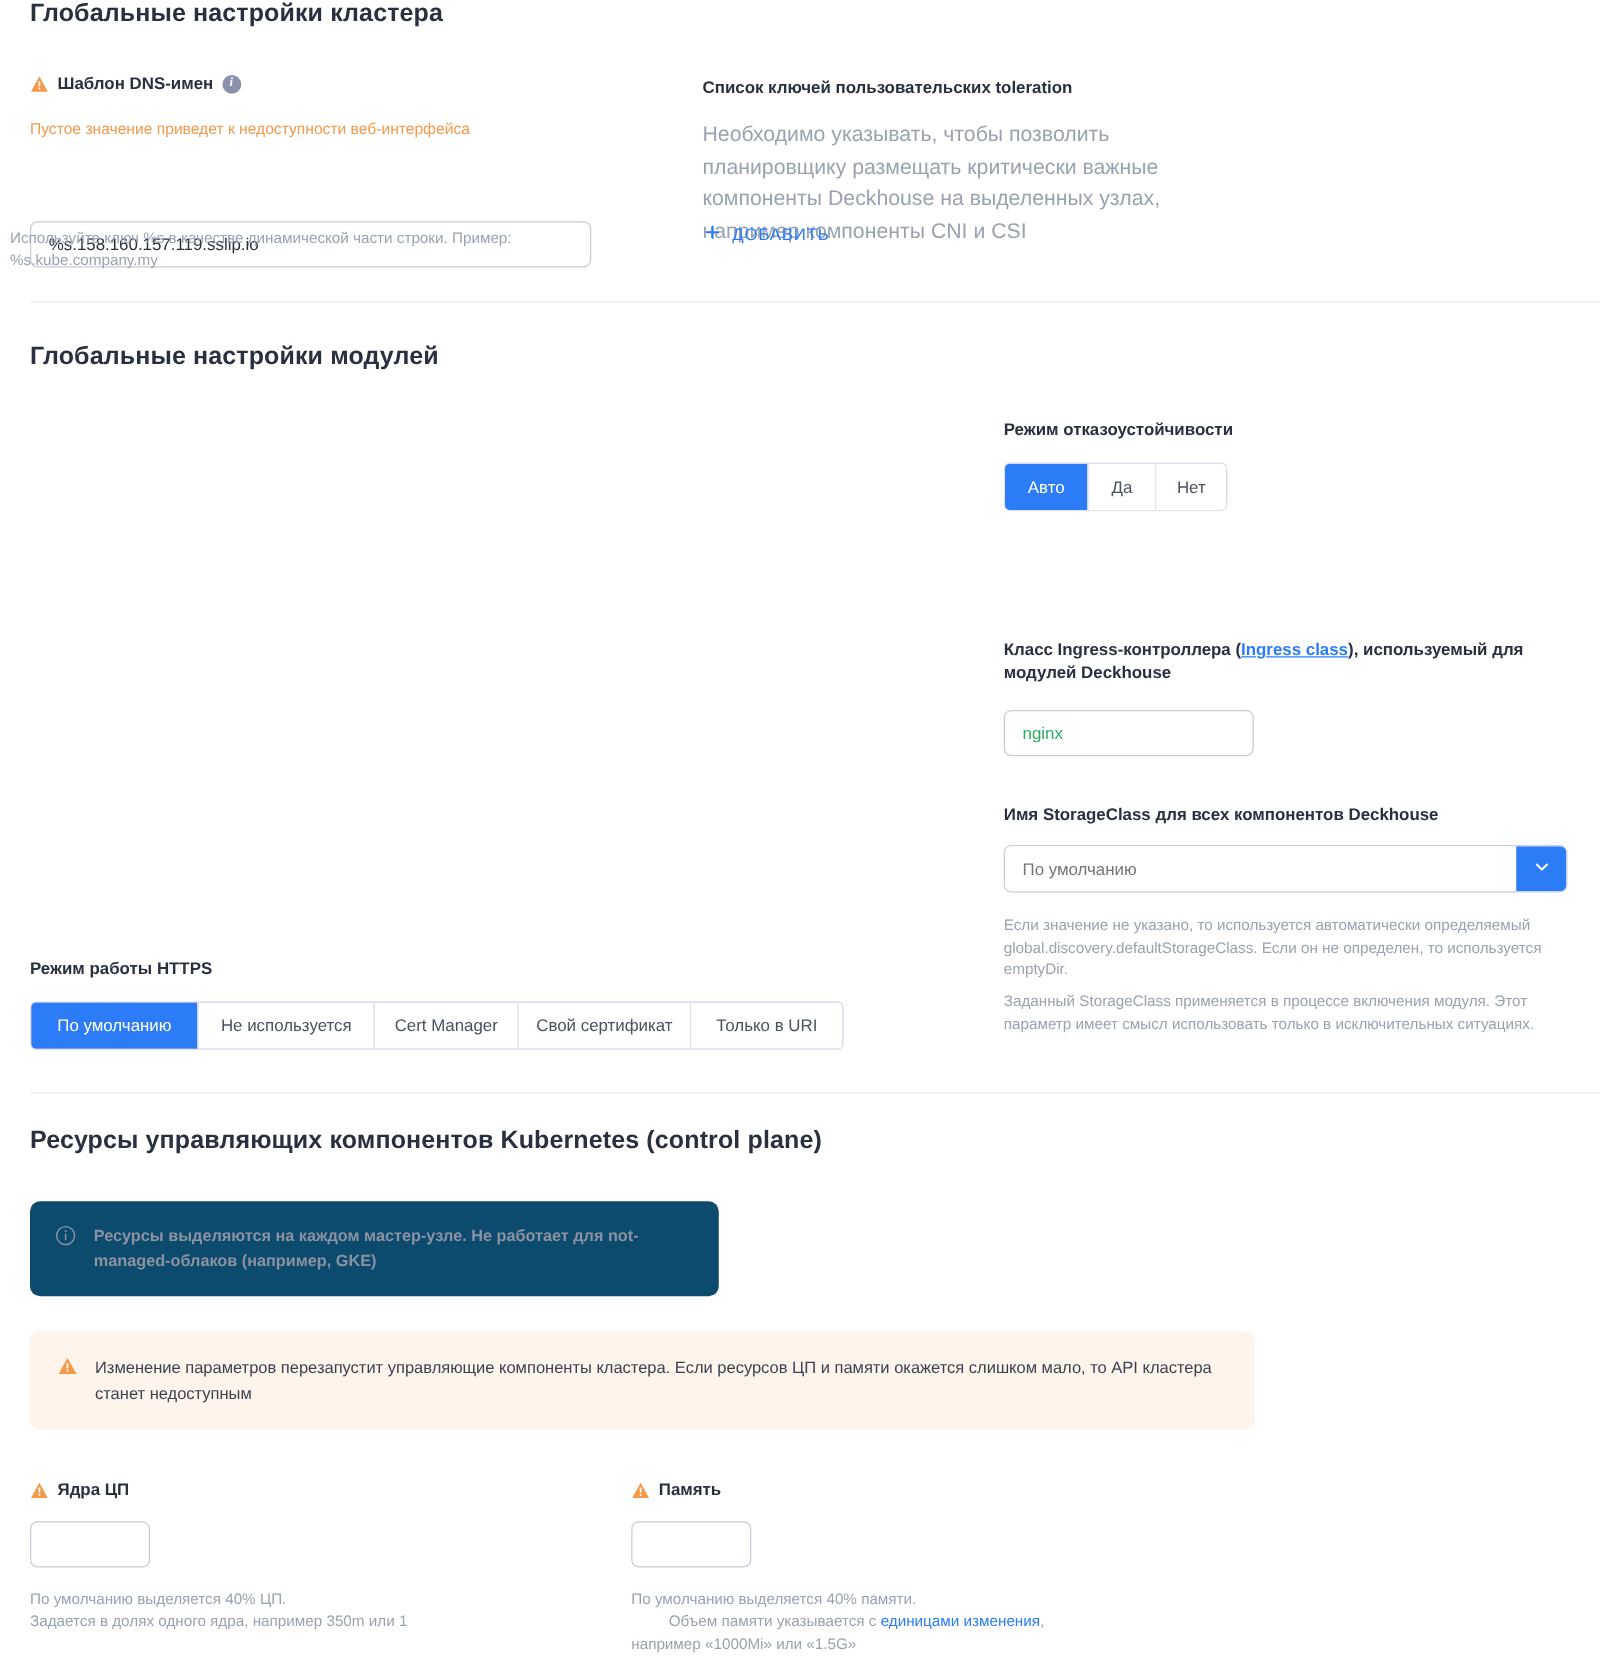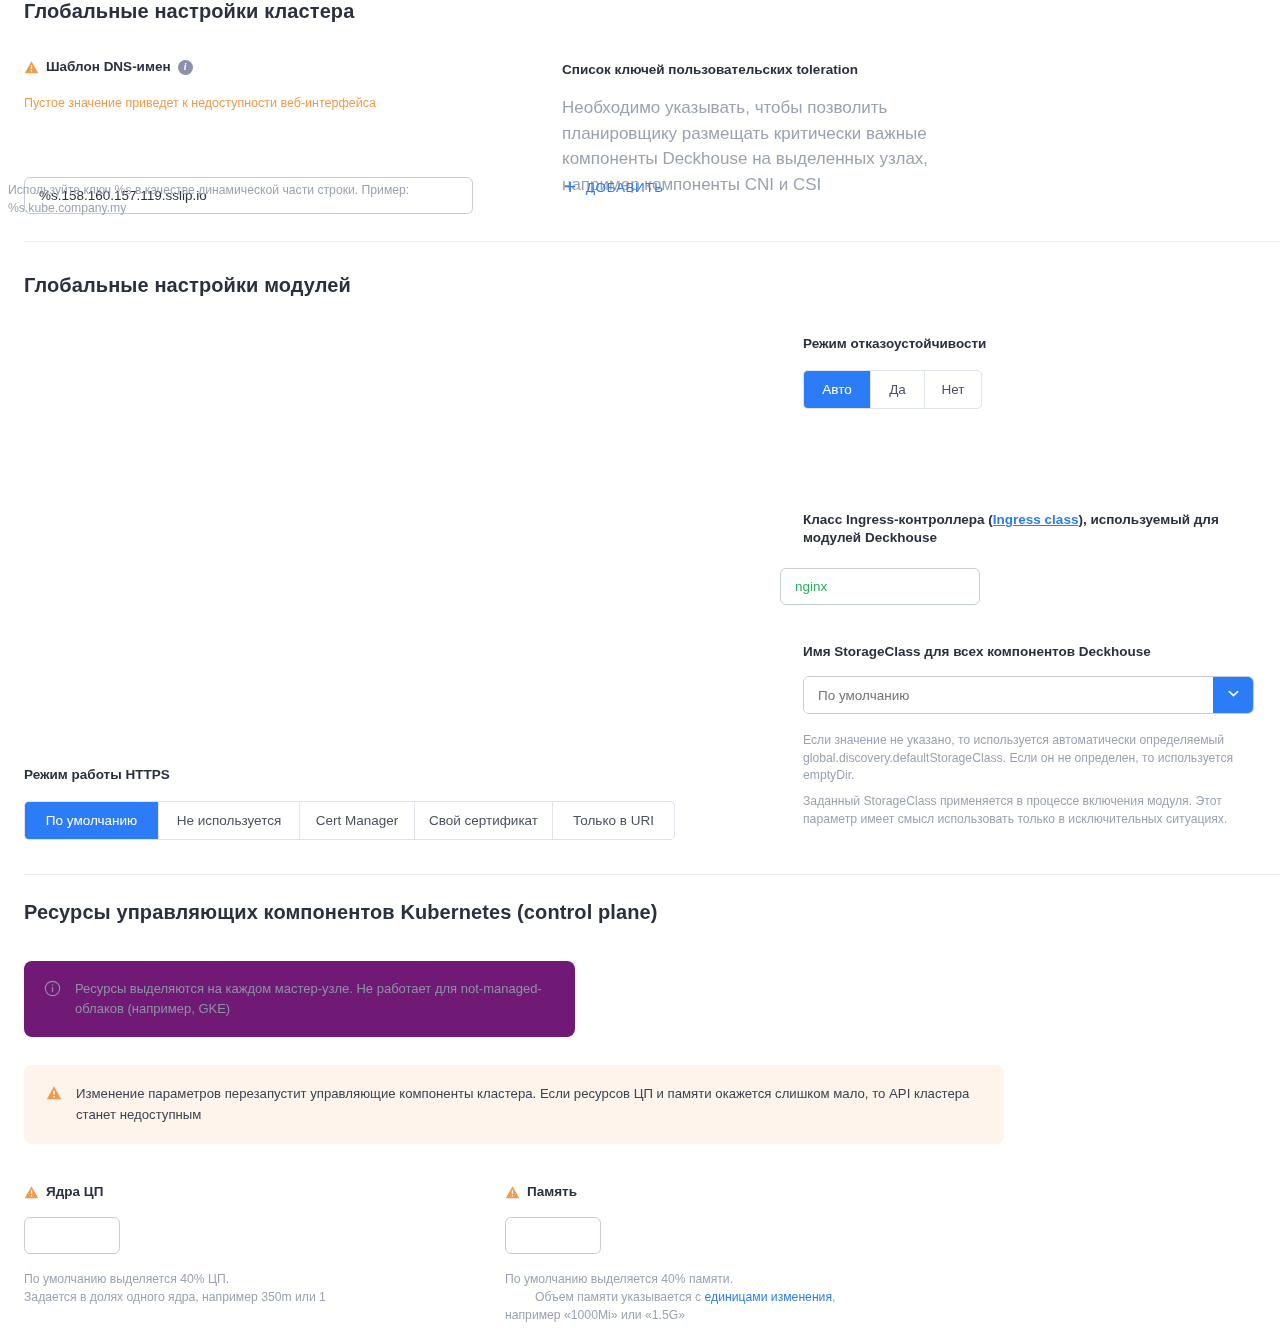--- a/index.html
+++ b/index.html
@@ -163,25 +163,26 @@
     width: 40px;
     background: #2b7cf6;
     display: flex;
     align-items: center;
     justify-content: center;
     cursor: pointer;
     border: none;
   }
 
   .info-box {
-    background: #701a75;
+    background: #0c4a6e;
     border-radius: 8px;
     display: flex;
     gap: 14px;
     padding: 18px 20px;
+    font-weight: bold;
   }
   .info-box .ib-icon {
     width: 17px; height: 17px;
     flex: 0 0 auto;
     margin-top: 1px;
   }
   .info-box .ib-text {
     font-size: 13px;
     color: #8b93a3;
     line-height: 1.55;
@@ -247,21 +248,21 @@
     <button class="seg-btn active" style="width:66px;">Авто</button>
     <button class="seg-btn" style="width:54px;">Да</button>
     <button class="seg-btn" style="width:57px;">Нет</button>
   </div>
 
 
   <div class="abs field-label wrap" style="left:803px; top:511px; width:460px;">
     <span>Класс Ingress-контроллера (</span><a class="link-strong" href="#">Ingress class</a><span>), используемый для модулей Deckhouse</span>
   </div>
 
-  <input class="abs text-input code-input" style="left: 780px; top: 568px; width: 200px; height: 37px;" value="nginx">
+  <input class="abs text-input code-input" style="left: 803px; top: 568px; width: 200px; height: 37px;" value="nginx">
 
   <div class="abs field-label" style="left:803px; top:643px;text-align:right;">Имя StorageClass для всех компонентов Deckhouse</div>
 
   <div class="abs" style="left:803px; top:676px; width:451px;">
     <div class="dropdown">
       <input class="dd-value" style="border: none; outline: none; font-family: &quot;Liberation Sans&quot;, sans-serif;" placeholder="По умолчанию">
       <button class="dd-btn">
         <span>
           <svg width="15" height="15" viewBox="0 0 16 16">
               <path d="M3.6 6 8 10.3 12.4 6" fill="none" stroke="#fff" stroke-width="1.7" stroke-linecap="round" stroke-linejoin="round"></path>

